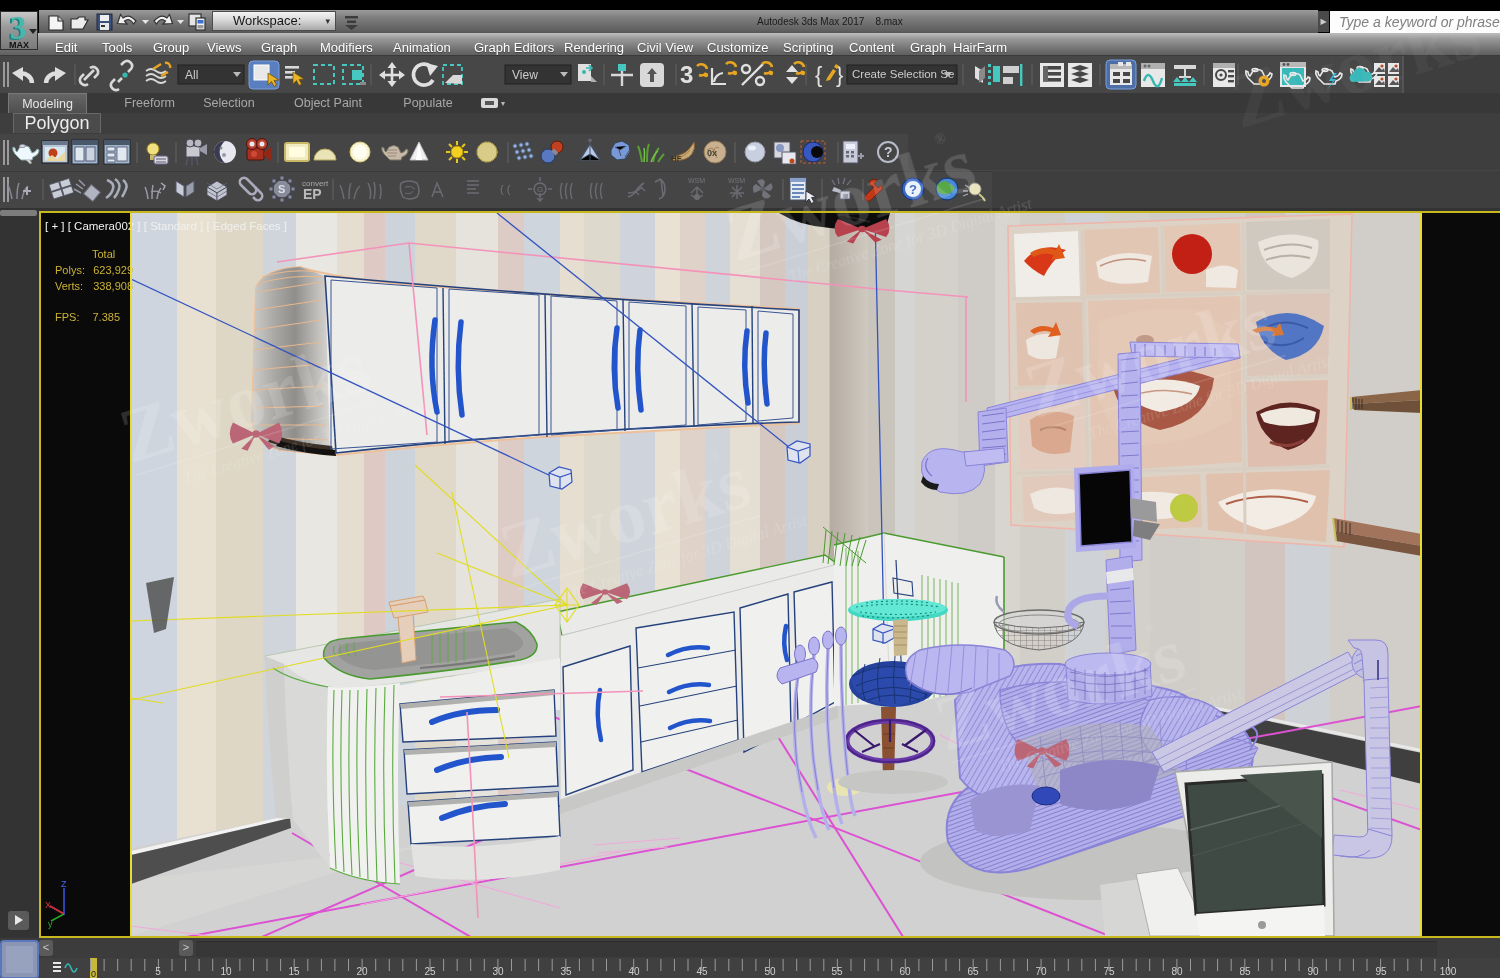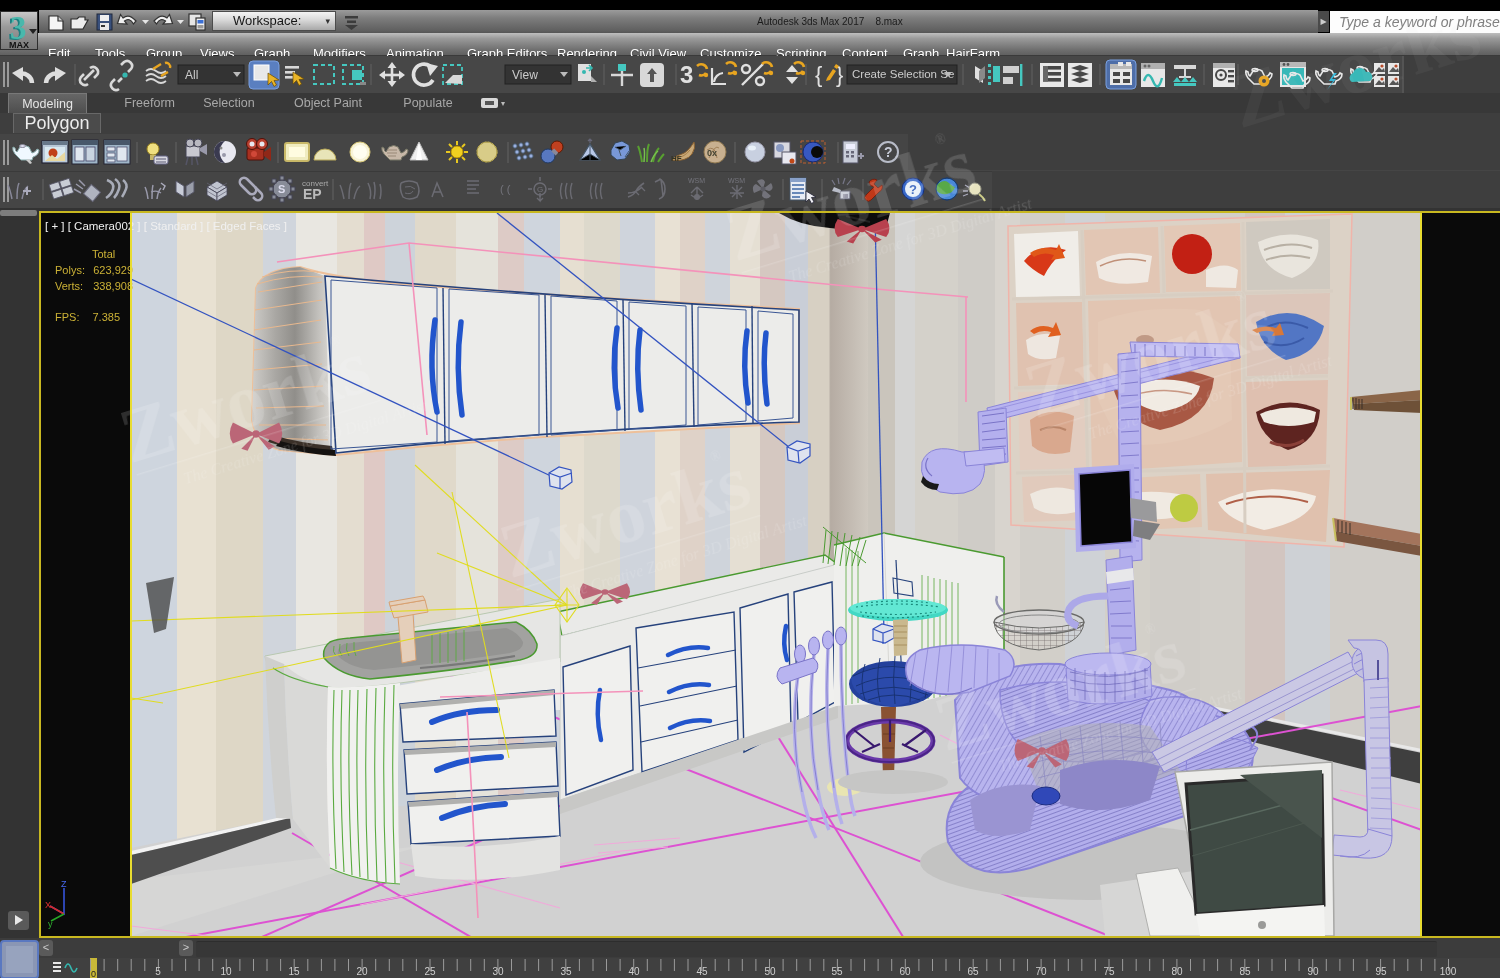--- a/index.html
+++ b/index.html
@@ -14,21 +14,21 @@
 #polyrow{left:0;top:113px;width:1500px;height:21px;background:#3e3e3e;}
 #polybox{left:13px;top:113px;width:88px;height:20px;background:#4b4b4b;border:1px solid #686868;border-bottom:none;color:#ececec;font-size:18px;line-height:19px;text-align:center;box-sizing:border-box;}
 #iconrow1{left:0;top:134px;width:1500px;height:37px;background:#454545;}
 #iconrow2{left:0;top:171px;width:1500px;height:37px;background:#454545;border-top:1px solid #3a3a3a;box-sizing:border-box;}
 #vpzone{left:0;top:208px;width:1500px;height:730px;background:#333;}
 #vpblack{left:39px;top:211px;width:1461px;height:727px;background:#0a0a0a;}
 #timeline{left:0;top:938px;width:1500px;height:20px;background:#3c3c3c;}
 #trackbar{left:0;top:958px;width:1500px;height:20px;background:#404040;}
 .tab{display:inline-block;height:20px;line-height:20px;font-size:12.5px;color:#a8a8a8;text-align:center;}
 .tabact{background:linear-gradient(180deg,#666,#4e4e4e);color:#e6e6e6;border:1px solid #787878;border-bottom:none;box-sizing:border-box;}
-.menuit{position:absolute;top:10px;}
+.menuit{position:absolute;top:4px;margin-left:7px;}
 #slider{left:56px;top:940px;width:120px;height:16px;background:linear-gradient(180deg,#7a7a7a,#5d5d5d);border-radius:3px;color:#dcdcdc;font-size:11px;line-height:16px;text-align:center;margin-top:38px;}
 .tbtn{position:absolute;top:940px;width:14px;height:16px;background:#5a5a5a;border-radius:3px;color:#ccc;font-size:11px;line-height:15px;text-align:center;}
 #logo{left:0;top:11px;width:38px;height:39px;background:linear-gradient(180deg,#c8c8c8,#9a9a9a 40%,#7a7a7a);border:1px solid #2e2e2e;box-sizing:border-box;}
 </style></head>
 <body>
 <div class="abs" id="titlebar"></div>
 <div class="abs" id="title">Autodesk 3ds Max 2017&nbsp;&nbsp;&nbsp;&nbsp;8.max</div>
 <div class="abs" id="wsbox">Workspace: Default<span style="position:absolute;right:5px;top:0;font-size:9px;color:#333;">▾</span></div>
 <div class="abs" id="searchbox">Type a keyword or phrase</div>
 <div class="abs" style="left:1318px;top:11px;width:11px;height:21px;background:#4a4a4a;color:#ccc;font-size:8px;line-height:21px;text-align:center;">▶</div>

